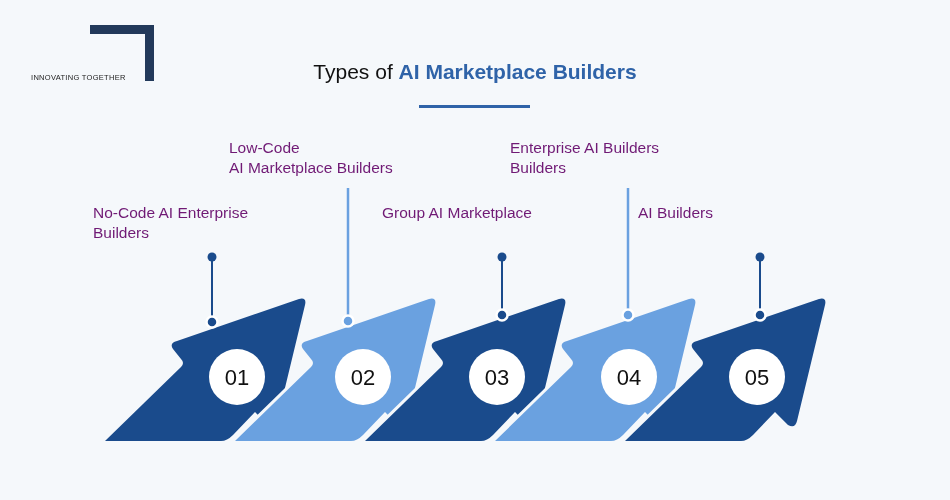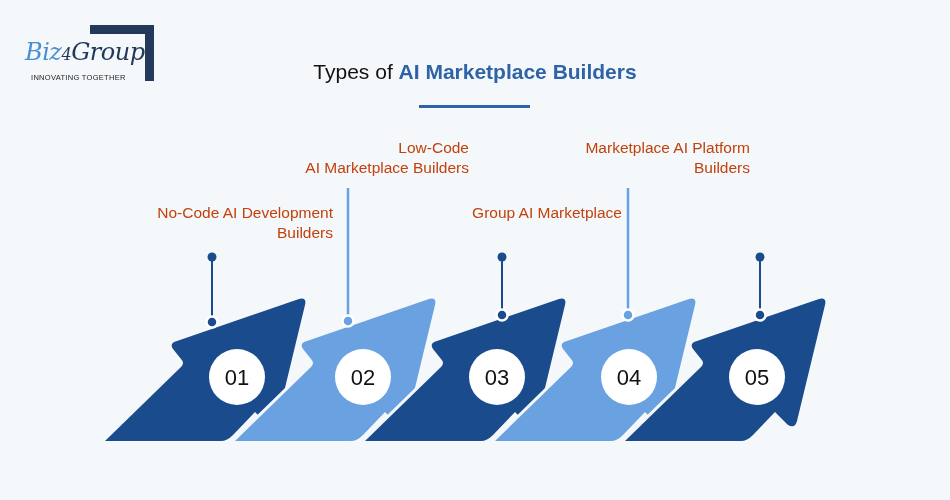--- a/index.html
+++ b/index.html
@@ -6,29 +6,28 @@
   body { width:950px; height:500px; background:#f5f8fb; position:relative; overflow:hidden; font-family:"DejaVu Sans", sans-serif; }
   .logo { position:absolute; left:0; top:0; width:170px; height:90px; }
   .logo-frame { position:absolute; left:90px; top:25px; width:64px; height:56px; border:9px solid #22395a; border-left:none; border-bottom:none; box-sizing:border-box; }
   .logo-text { position:absolute; left:25px; top:38px; font-family:"DejaVu Serif", serif; font-style:italic; font-size:24px; color:#22395a; letter-spacing:-0.5px; white-space:nowrap; }
   .logo-text .biz { color:#4a8fd1; }
   .logo-tag { position:absolute; left:31px; top:73px; font-size:7.5px; color:#222; letter-spacing:0.3px; white-space:nowrap; font-family:"Liberation Sans", sans-serif; }
   .title { position:absolute; left:0; width:950px; top:60px; text-align:center; font-size:21px; font-family:"Liberation Sans", sans-serif; color:#111; }
   .title .accent { color:#2f63a8; font-weight:bold; }
   .title-rule { position:absolute; left:419px; top:105px; width:111px; height:3px; background:#2f63a8; }
   svg.main { position:absolute; left:0; top:0; }
-  .label { position:absolute; text-align:right; font-family:"Liberation Sans", sans-serif; font-size:15.5px; line-height:20px; color:#c2410c; width:240px; }
+  .label { position:absolute; text-align:left; font-family:"Liberation Sans", sans-serif; font-size:15.5px; line-height:20px; color:#701a75; width:240px; }
   .num { font-family:"Liberation Sans", sans-serif; font-size:22px; fill:#111; }
 </style>
 </head>
 <body>
 
 <div class="logo">
   <div class="logo-frame"></div>
-  <div class="logo-text"><span class="biz">Biz</span><span style="font-size:16px;">4</span><span>Group</span></div>
   <div class="logo-tag">INNOVATING TOGETHER</div>
 </div>
 
 <div class="title"><span>Types of </span><span class="accent">AI Marketplace Builders</span></div>
 <div class="title-rule"></div>
 
 <svg class="main" width="950" height="500" viewBox="0 0 950 500">
   <defs>
     <path id="arrowShape" d="M0,144 L76,70 Q80,66 76,62 L68,52 Q64,46 72,44 L194,2 Q202,0 200,8 L172,124 Q170,132 163,128 L150,115 L128,138 Q122,144 116,144 Z"></path>
   </defs>
@@ -93,28 +92,29 @@
     <circle cx="629" cy="377" r="28" fill="#ffffff"></circle>
     <text class="num" x="629" y="385" text-anchor="middle">04</text>
   </g>
   <g>
     <circle cx="757" cy="377" r="28" fill="#ffffff"></circle>
     <text class="num" x="757" y="385" text-anchor="middle">05</text>
   </g>
 </svg>
 
 <div class="label" style="left:93px; top:203px;">
-  <div>No-Code AI Development</div>
+  <div>No-Code AI Enterprise</div>
   <div>Builders</div>
 </div>
 <div class="label" style="left:229px; top:138px;">
   <div>Low-Code</div>
   <div>AI Marketplace Builders</div>
 </div>
 <div class="label" style="left:382px; top:203px;">
   <div>Group AI Marketplace</div>
 </div>
 <div class="label" style="left:510px; top:138px;">
-  <div>Marketplace AI Platform</div>
+  <div>Enterprise AI Builders</div>
   <div>Builders</div>
 </div>
 <div class="label" style="left:638px; top:203px;">
+  <div>AI Builders</div>
 </div>
 
 </body></html>

